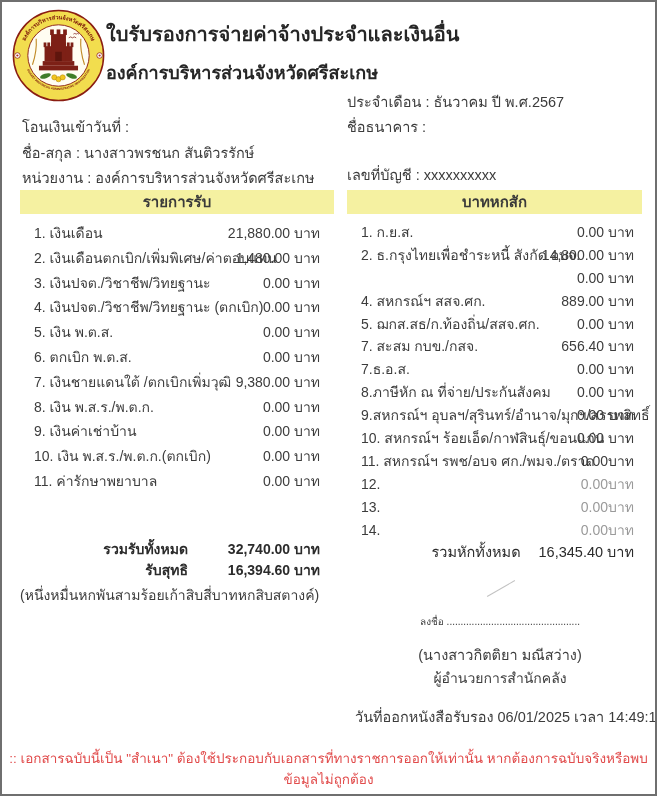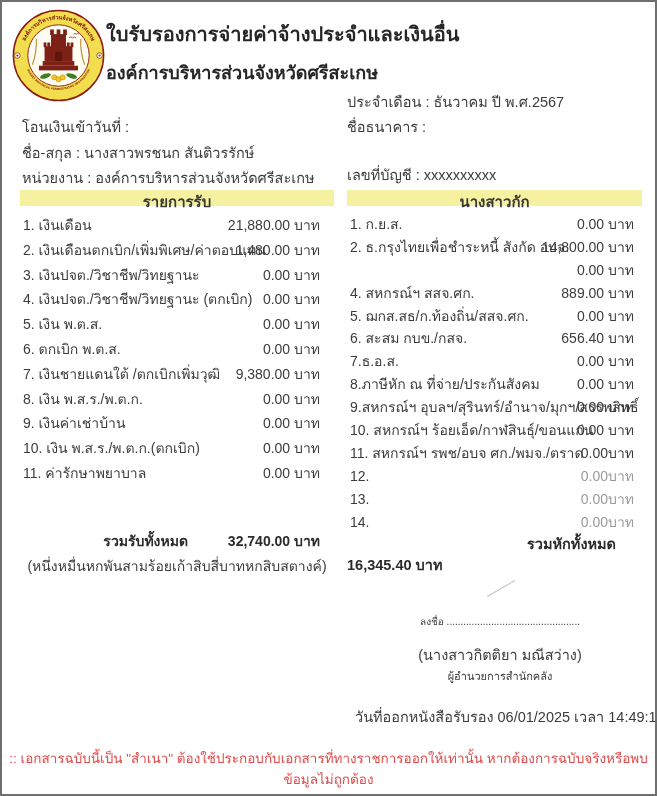--- a/index.html
+++ b/index.html
@@ -12,42 +12,42 @@
   .logo{left:10px; top:7px; width:93px; height:93px;}
   .doc-title{left:104px; top:16px; font-size:20px; font-weight:bold; color:#262626; white-space:nowrap;}
   .doc-org{left:104px; top:56px; font-size:18px; font-weight:bold; color:#262626; white-space:nowrap;}
   .period{left:345px; top:88px; font-size:14.5px;}
   .info{font-size:14.5px; white-space:nowrap;}
   .i-l1{left:20px; top:113px;} .i-l2{left:20px; top:139px;} .i-l3{left:20px; top:164px;}
   .i-r1{left:345px; top:113px;} .i-r2{left:345px; top:161px;}
   .col{top:188px;}
   .col-left{left:18px; width:314px;}
   .col-right{left:345px; width:295px;}
-  .bar{height:16px; line-height:24px; text-align:center; font-weight:bold; font-size:15px; color:#3a3a3a; background:#f5f1a1;}
-  .rows{margin-top:7px;}
+  .bar{height:24px; line-height:24px; text-align:center; font-weight:bold; font-size:15px; color:#3a3a3a; background:#f5f1a1;}
+  .rows{margin-top:7px;margin-left:11px;}
   .row{position:relative; font-size:14px; white-space:nowrap;}
   .col-left .row{height:24.8px; line-height:24.8px;}
   .col-right .row{height:22.9px; line-height:22.9px;}
   .row .lab{padding-left:3px;}
   .row .val{position:absolute; top:0; white-space:nowrap;}
   .col-left .row .val{right:14px;}
   .col-right .row .val{right:8px;}
   .row.muted .val{color:#9a9a9a;}
   .totals-left{margin-top:45px;}
   .total-row{display:flex; padding-right:14px; line-height:21px; font-weight:bold; font-size:14px; color:#2b2b2b;}
   .total-row .t-lab{flex:1; text-align:right; padding-right:28px;}
   .total-row .t-val{width:104px; text-align:right; white-space:nowrap;}
-  .words{margin-top:3px; text-align:center; font-size:14px; color:#3c3c3c; white-space:nowrap;}
+  .words{margin-top:3px; text-align:left; font-size:14px; color:#3c3c3c; white-space:nowrap;}
   .totals-right{margin-top:1px;}
-  .total-row-r{display:flex; padding-right:8px; line-height:21px; font-weight:bold; font-size:14.5px; color:#2b2b2b;flex-direction:column;}
+  .total-row-r{display:flex; padding-right:8px; line-height:21px; font-weight:normal; font-size:14.5px; color:#2b2b2b;}
   .total-row-r .t-lab{flex:1; text-align:right; padding-right:18px;}
   .sig-stroke{left:483px; top:586px; width:32px; border-top:1.5px solid #c2c2c2; transform:rotate(-30deg);}
   .sig-line{left:353px; top:612px; width:290px; text-align:center; font-size:10px;}
   .sig-name{left:353px; top:641px; width:290px; text-align:center; font-size:14.5px;}
-  .sig-role{left:353px; top:665px; width:290px; text-align:center; font-size:11px;}
+  .sig-role{left:353px; top:665px; width:290px; text-align:center; font-size:14px;}
   .issue-date{left:353px; top:703px; width:290px; text-align:center; font-size:14.5px; white-space:nowrap;}
   .footer{left:0; top:746px; width:100%; text-align:center; color:#e14b4b; font-size:13.5px; line-height:21px;}
 </style>
 </head>
 <body>
 
 <div class="page">
 
   <svg class="abs logo" viewBox="0 0 100 100">
     <defs>
@@ -157,26 +157,30 @@
         <div class="row">
         <span class="lab">11.  ค่ารักษาพยาบาล</span>
         <span class="val">0.00 บาท</span>
       </div>
       </div>
     <div class="totals-left">
       <div class="total-row">
         <span class="t-lab">รวมรับทั้งหมด</span>
         <span class="t-val">32,740.00 บาท</span>
       </div>
+      <div class="total-row">
+        <span class="t-lab">รับสุทธิ</span>
+        <span class="t-val">16,394.60 บาท</span>
+      </div>
       <div class="words">(หนึ่งหมื่นหกพันสามร้อยเก้าสิบสี่บาทหกสิบสตางค์)</div>
     </div>
   </div>
 
   <div class="abs col col-right">
-    <div class="bar">นางสาวกัก</div>
+    <div class="bar">บาทหกสัก</div>
     <div class="rows">
 
     <div class="row">
         <span class="lab">1. ก.ย.ส.</span>
         <span class="val">0.00 บาท</span>
       </div>
         <div class="row">
         <span class="lab">2. ธ.กรุงไทยเพื่อชำระหนี้ สังกัด อบจ.</span>
         <span class="val">14,800.00 บาท</span>
       </div>
@@ -185,21 +189,21 @@
       </div>
         <div class="row">
         <span class="lab">4. สหกรณ์ฯ สสจ.ศก.</span>
         <span class="val">889.00 บาท</span>
       </div>
         <div class="row">
         <span class="lab">5. ฌกส.สธ/ก.ท้องถิ่น/สสจ.ศก.</span>
         <span class="val">0.00 บาท</span>
       </div>
         <div class="row">
-        <span class="lab">6. สะสม กบข./กสจ.</span>
+        <span class="lab">7. สะสม กบข./กสจ.</span>
         <span class="val">656.40 บาท</span>
       </div>
         <div class="row">
         <span class="lab">7.ธ.อ.ส.</span>
         <span class="val">0.00 บาท</span>
       </div>
         <div class="row">
         <span class="lab">8.ภาษีหัก ณ ที่จ่าย/ประกันสังคม</span>
         <span class="val">0.00 บาท</span>
       </div>

